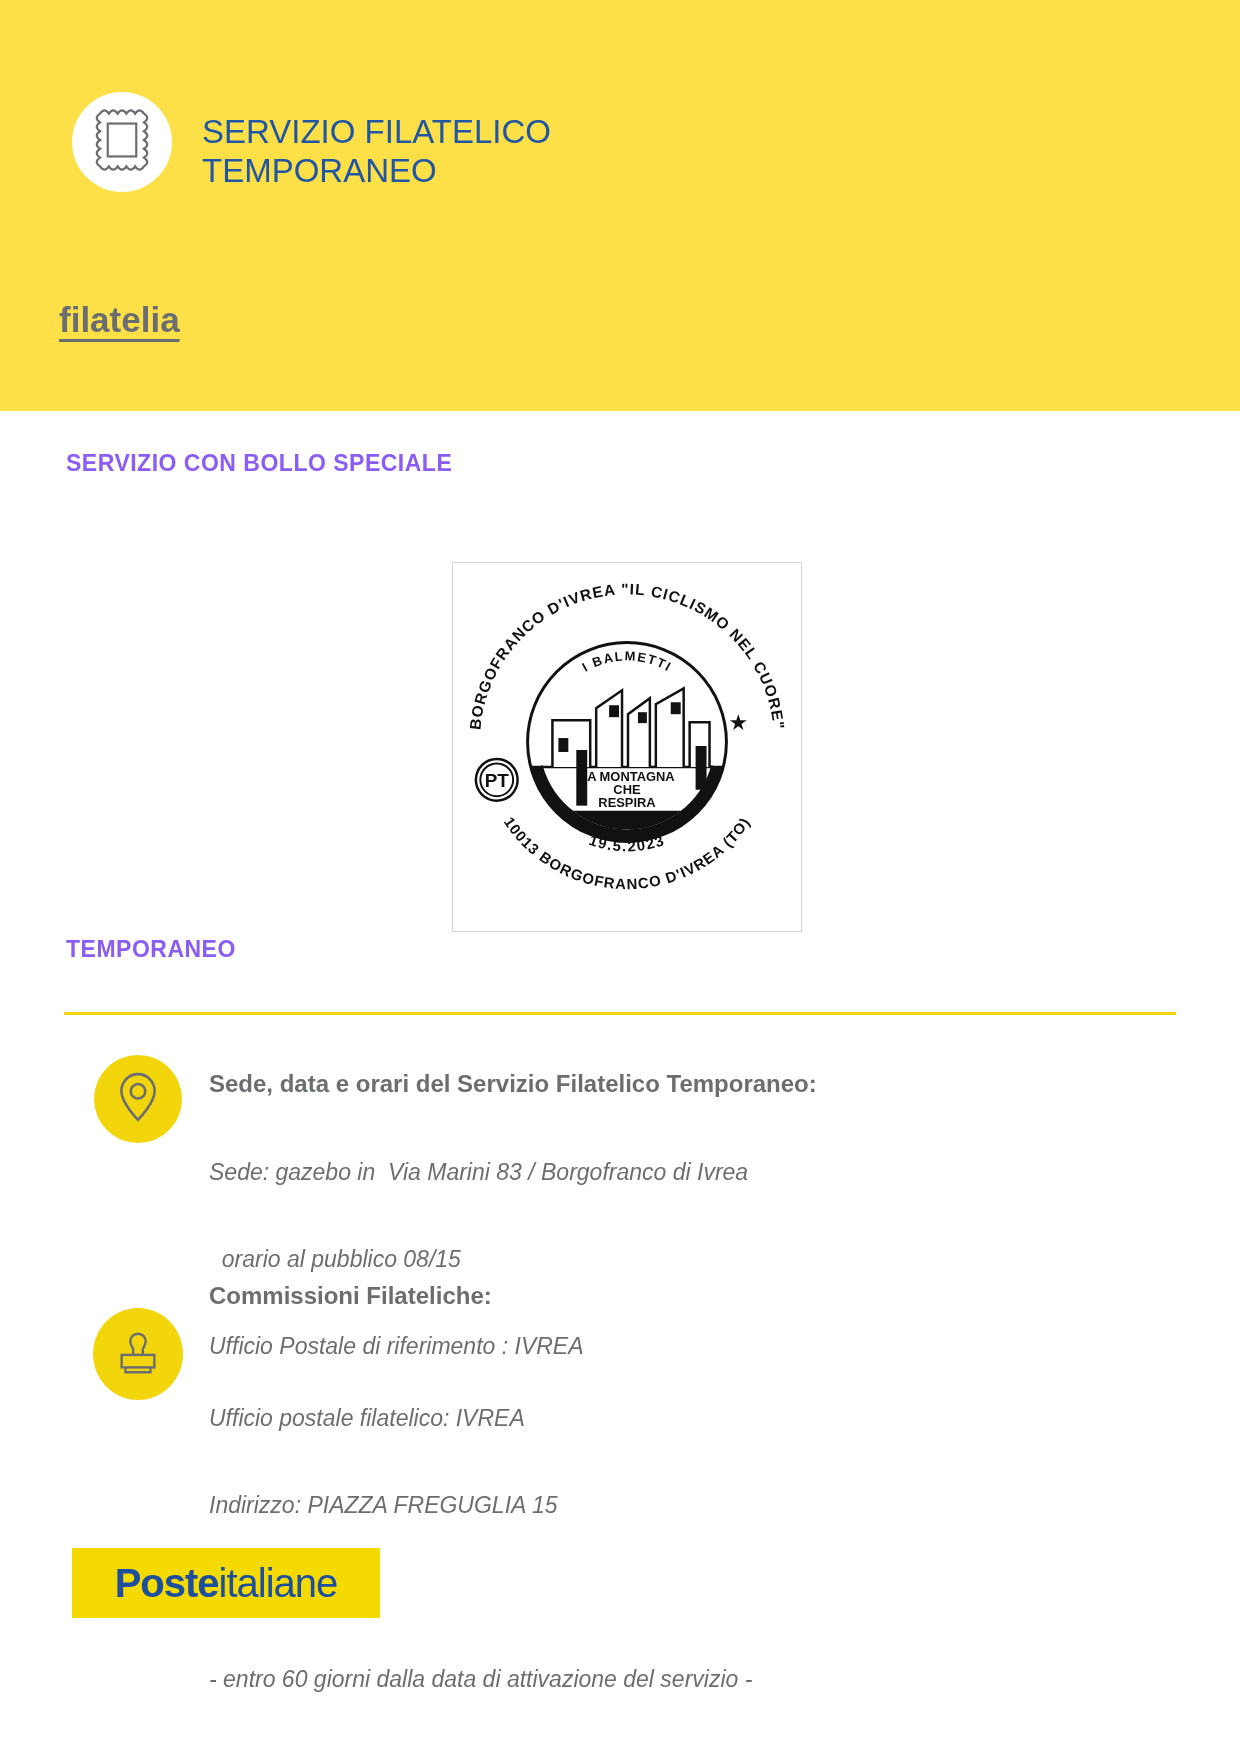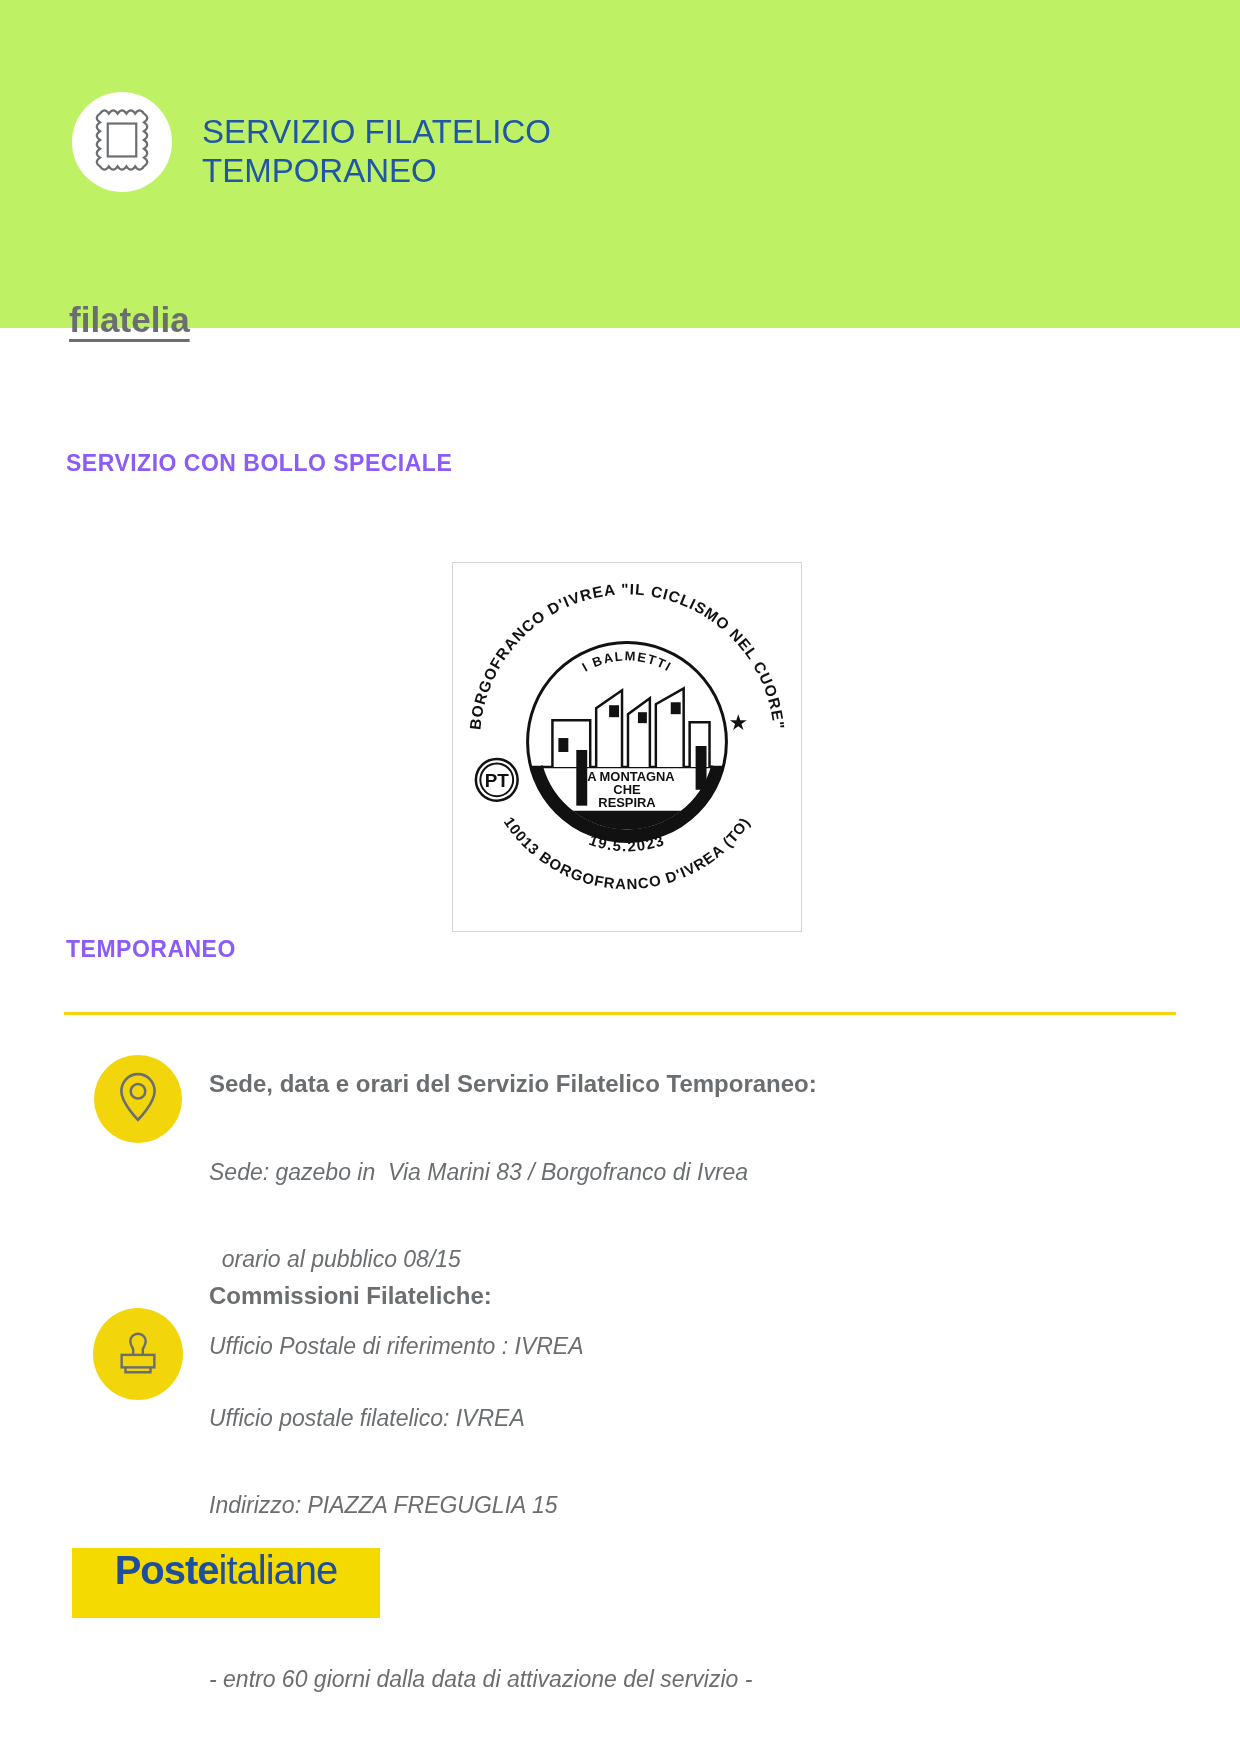--- a/index.html
+++ b/index.html
@@ -3,34 +3,34 @@
 <meta charset="utf-8">
 <style>
   html,body { margin:0; padding:0; background:#ffffff; }
   body { font-family:"Liberation Sans", sans-serif; }
   .page {
     position:relative; width:1240px; height:1755px; margin:0 auto;
     background:#ffffff; overflow:hidden;
   }
   
   .header-band {
-    position:absolute; left:0; top:0; width:1240px; height:328px;
-    background:#bef264;
+    position:absolute; left:0; top:0; width:1240px; height:411px;
+    background:#fde047;
   }
   .header-icon-circle {
     position:absolute; left:72px; top:92px; width:100px; height:100px;
     background:#ffffff; border-radius:50%;
     display:flex; align-items:center; justify-content:center;
   }
   .header-title {
     position:absolute; left:202px; top:112px; width:440px;
     font-size:33px; line-height:39px; color:#2056A3; font-weight:400;
   }
   .breadcrumb-link {
-    position:absolute; left:69px; top:300px;
+    position:absolute; left:59px; top:300px;
     font-size:35px; font-weight:bold; color:#6B6E70;
     text-decoration:underline; text-decoration-thickness:3px; text-underline-offset:7px;
     cursor:pointer;
   }
   
   .h-gray {
     position:absolute; left:66px;
     font-size:23px; font-weight:bold; color:#8b5cf6; letter-spacing:.5px;
   }
   .h-bollo { top:450px; }
@@ -62,21 +62,21 @@
   .title-sec2 { top:1282px; }
   .info-lines {
     position:absolute; left:209px; width:860px;
     font-size:23px; line-height:29px; color:#6B6E70; white-space:pre-wrap;font-style:italic;
   }
   .lines-sec1 { top:1100px; }
   .lines-sec2 { top:1346px; }
   
   .logo-band {
     position:absolute; left:72px; top:1548px; width:308px; height:70px;
-    background:#F5DA00; display:flex; align-items:flex-start; justify-content:center;
+    background:#F5DA00; display:flex; align-items:center; justify-content:center;
   }
   .logo-band .logo-text { font-size:40px; color:#1D4F9E; letter-spacing:-1px; }
   .logo-band .logo-bold { font-weight:bold; }
   .icon-stroke { stroke:#6B6E70; fill:none; }
 </style>
 </head>
 <body>
 
 <div class="page">
 

